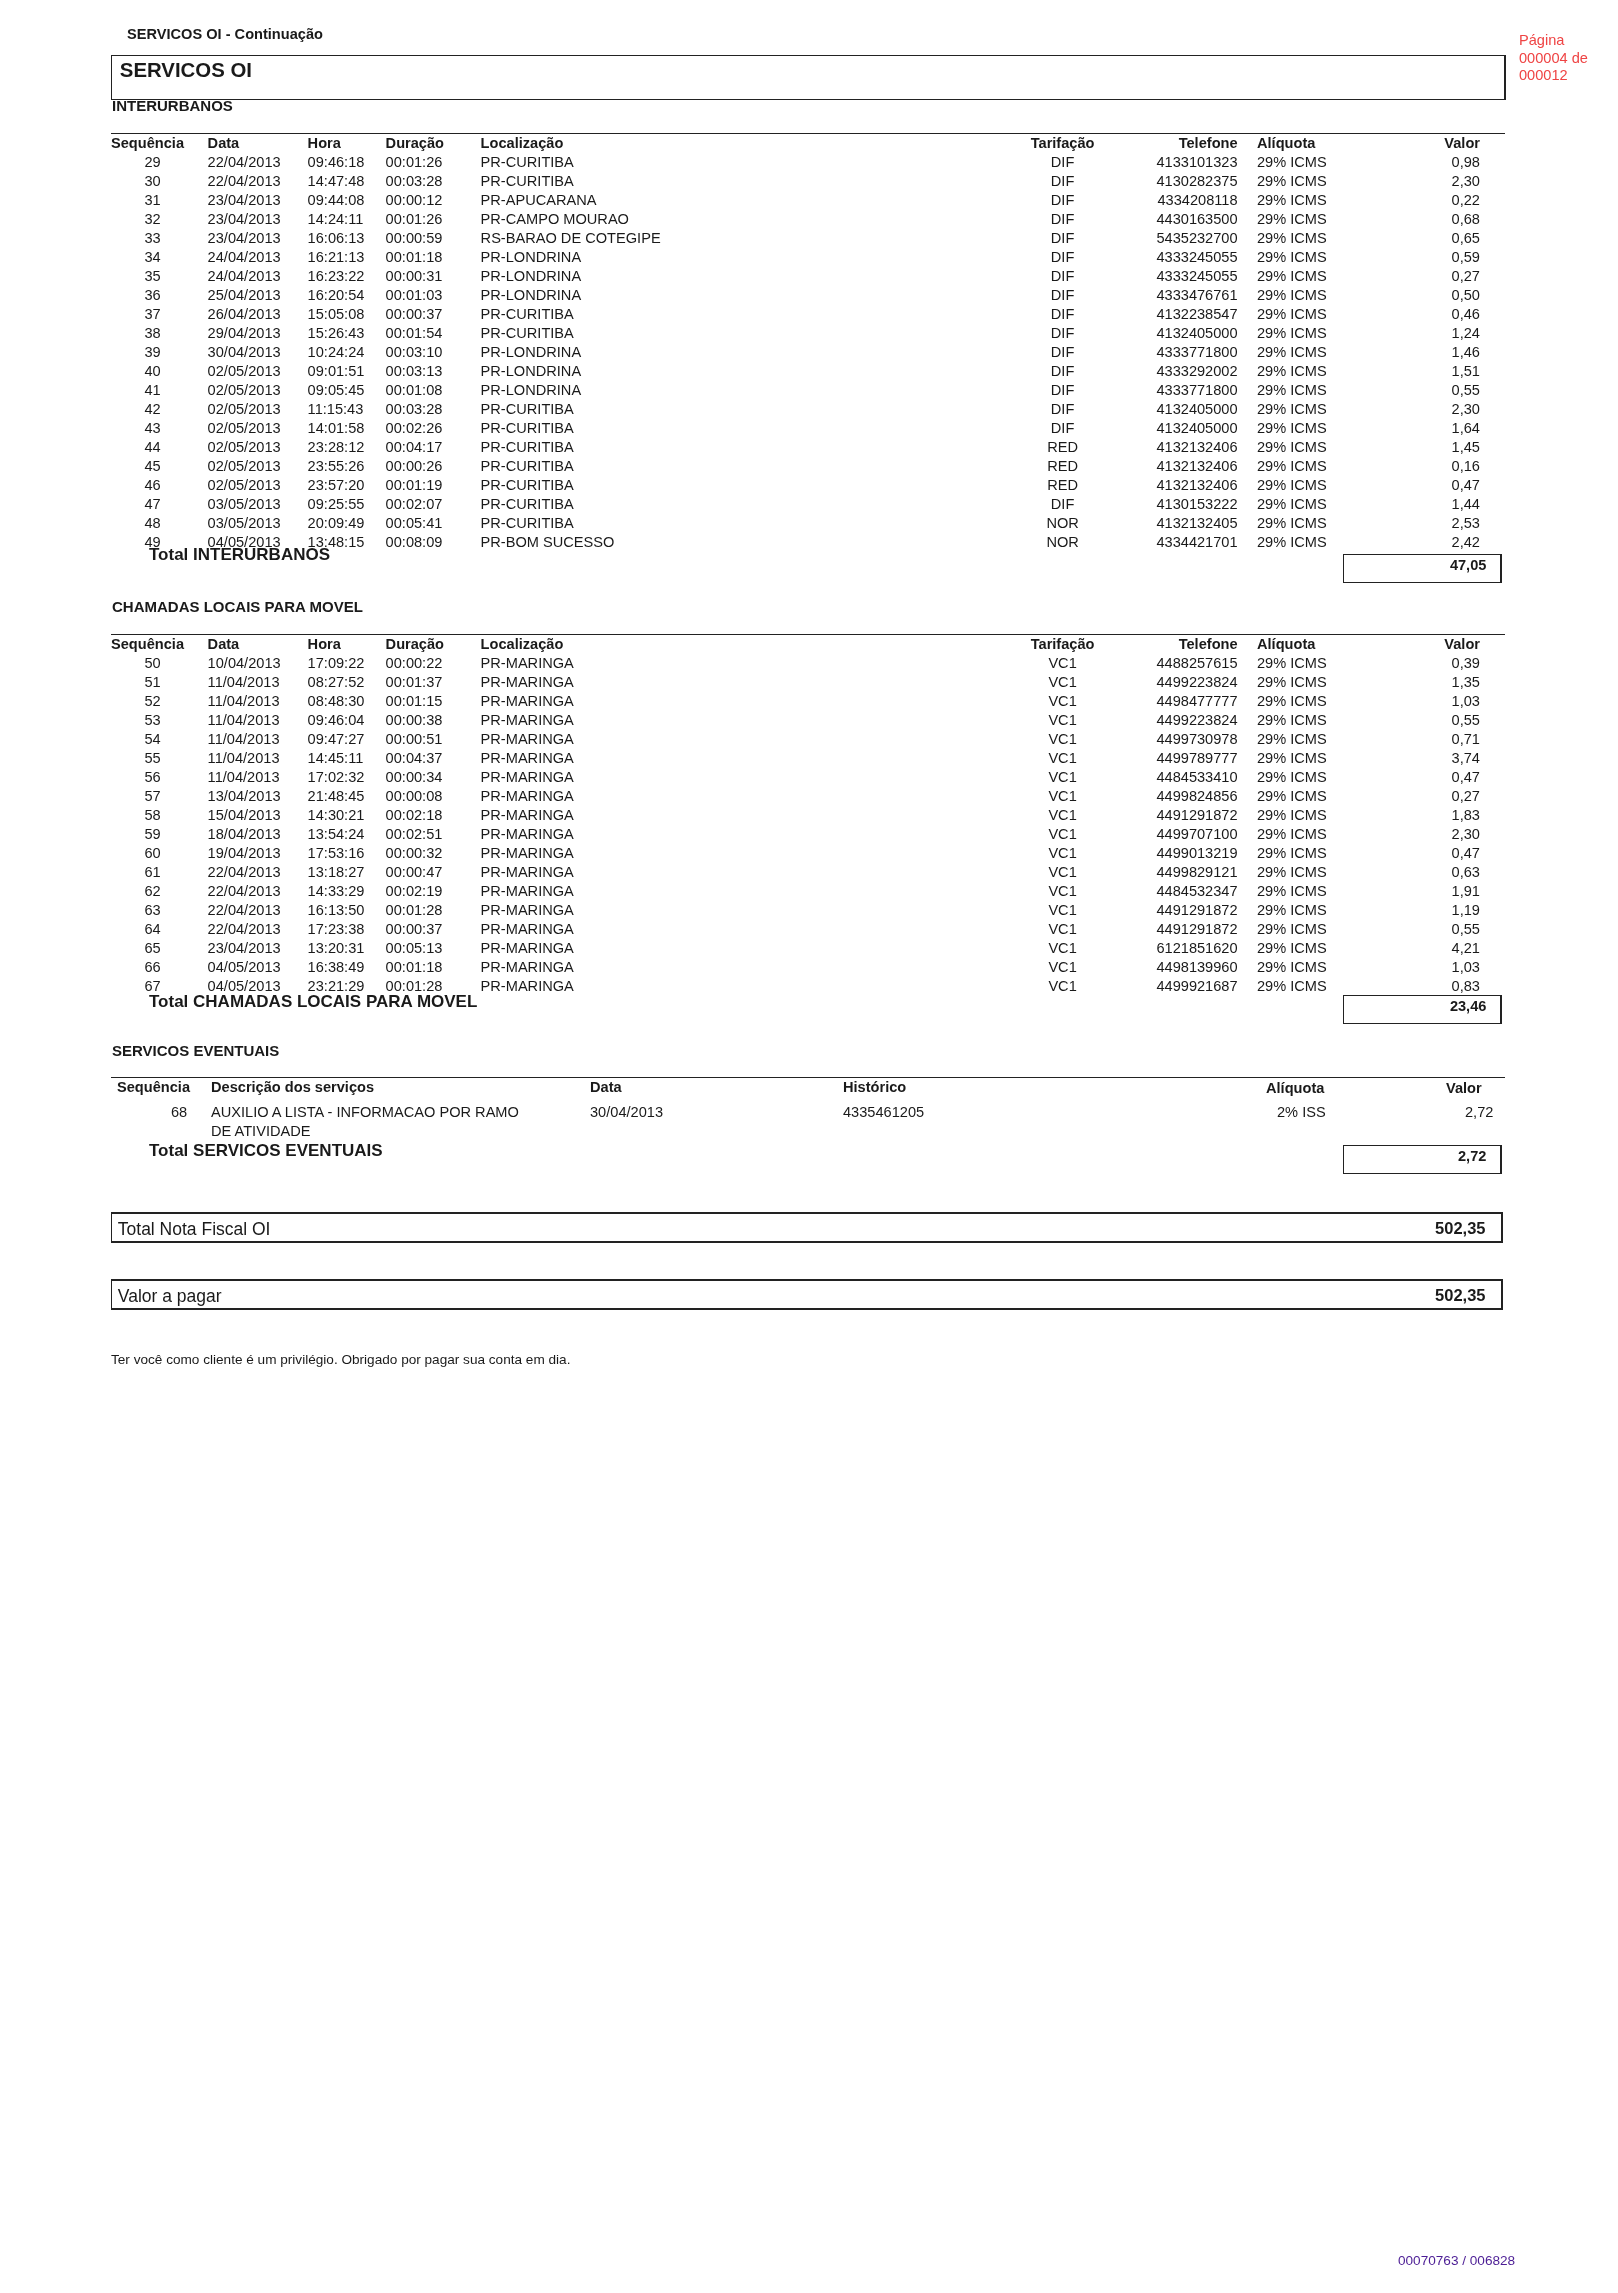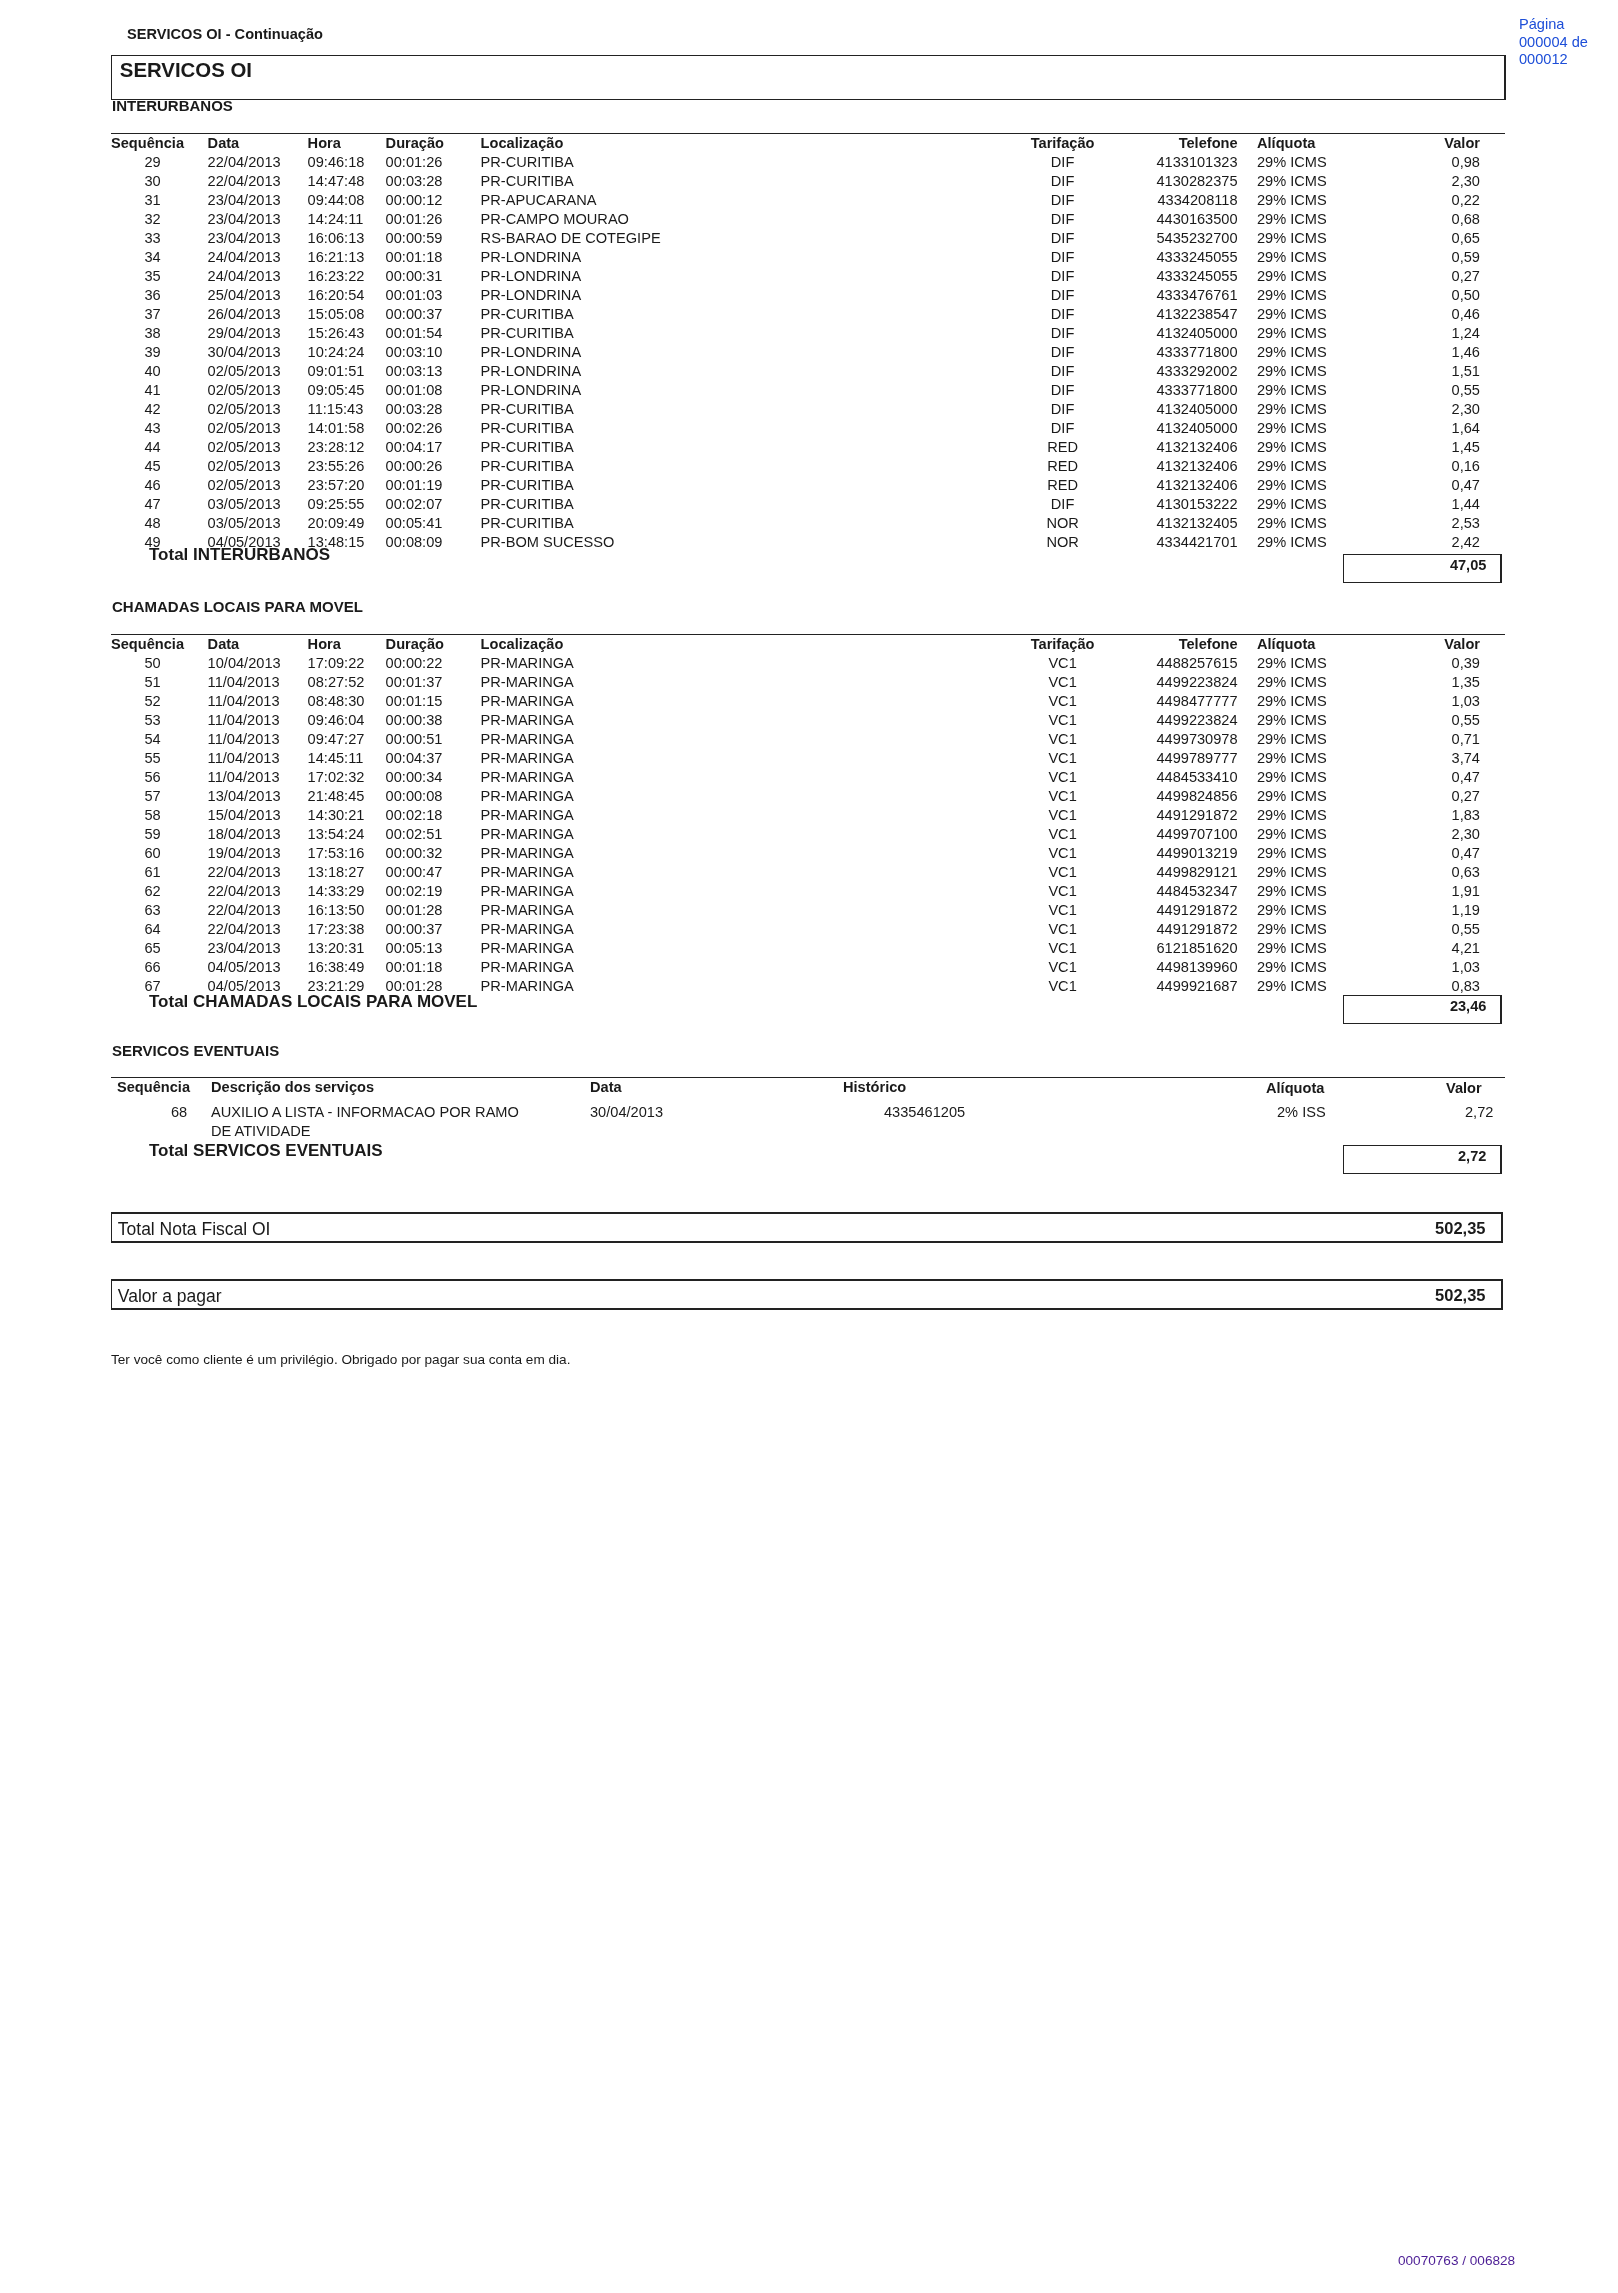--- a/index.html
+++ b/index.html
@@ -2,21 +2,21 @@
 <html><head>
 <meta charset="utf-8">
 <style>
   html, body { margin: 0; padding: 0; background: #ffffff; }
   body {
     width: 1619px; height: 2294px; position: relative; overflow: hidden;
     font-family: "Liberation Sans", "DejaVu Sans", sans-serif; color: #1a1a1a;
   }
   .abs { position: absolute; }
   .cont-title { left: 127px; top: 26px; font-size: 14.6px; font-weight: bold; }
-  .page-box { left: 1519px; top: 16px; font-size: 14.6px; line-height: 17.5px; color: #1d4ed8; }
+  .page-box { left: 1519px; top: 32px; font-size: 14.6px; line-height: 17.5px; color: #ef4444; }
   .main-box {
     left: 111px; top: 55px; width: 1392px; height: 43px;
     border: 1.9px solid #222; border-right-width: 2.9px;
   }
   .main-box .t { position: absolute; left: 7.8px; top: 2.9px; font-size: 20.4px; font-weight: bold; }
   .section-title { font-size: 15px; font-weight: bold; text-align: center; }
   .rule { height: 0; border-top: 1.9px solid #222; }
   table.calls { border-collapse: collapse; position: absolute; font-size: 14.6px; }
   table.calls td, table.calls th { padding: 0; height: 19px; line-height: 19px; white-space: nowrap; font-weight: normal; }
   table.calls th { font-weight: bold; }
@@ -538,21 +538,21 @@
 <div class="abs ev-head" style="left:590px;top:1079px;">Data</div>
 <div class="abs ev-head" style="left:843px;top:1079px;">Histórico</div>
 <div class="abs ev-head" style="left:1266px;top:1080px;">Alíquota</div>
 <div class="abs ev-head" style="left:1446px;top:1080px;">Valor</div>
 
 <div>
   <div class="abs ev-cell" style="left:171px;top:1104px;">68</div>
   <div class="abs ev-cell" style="left:211px;top:1104px;">AUXILIO A LISTA - INFORMACAO POR RAMO</div>
   <div class="abs ev-cell" style="left:211px;top:1123px;">DE ATIVIDADE</div>
   <div class="abs ev-cell" style="left:590px;top:1104px;">30/04/2013</div>
-  <div class="abs ev-cell" style="left:843px;top:1104px;margin-left:41px;">4335461205</div>
+  <div class="abs ev-cell" style="left:843px;top:1104px;">4335461205</div>
   <div class="abs ev-cell" style="left:1277px;top:1104px;">2% ISS</div>
   <div class="abs ev-cell" style="left:1465px;top:1104px;">2,72</div>
 </div>
 <div class="abs total-label" style="left:149px;top:1141px;">Total SERVICOS EVENTUAIS</div>
 <div class="abs total-box" style="left:1343px;top:1145px;">2,72</div>
 
 <div class="abs grand-box" style="top:1212px;text-align:center;">
   <span class="l">Total Nota Fiscal  OI</span>
   <span class="v">502,35</span>
 </div>

